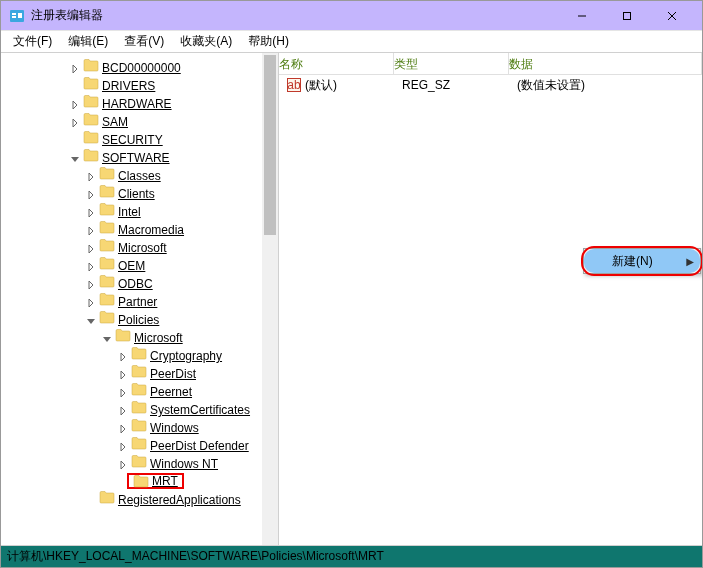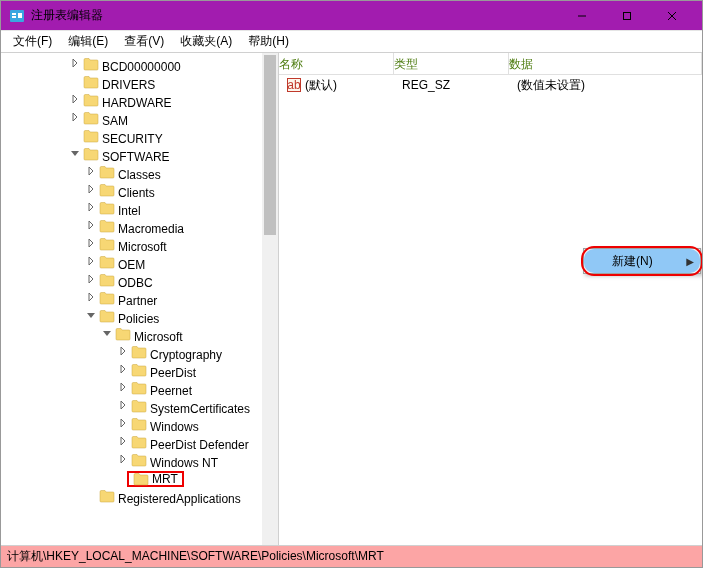--- a/index.html
+++ b/index.html
@@ -1,33 +1,33 @@
 <!DOCTYPE html>
 <html><head>
 <meta charset="utf-8">
 <style>
 * { margin: 0; padding: 0; box-sizing: border-box; font-family: "Microsoft YaHei", "SimSun", Arial, sans-serif; font-size: 12px; }
 body { background: #fff; width: 703px; height: 568px; overflow: hidden; position: relative; border: 1px solid #999; }
 
-.titlebar { height: 30px; background: #a21caf; display: flex; align-items: center; padding: 0 8px; border-bottom: 1px solid #e5e5e5; }
+.titlebar { height: 30px; background: #c4b5fd; display: flex; align-items: center; padding: 0 8px; border-bottom: 1px solid #e5e5e5; }
 .titlebar .app-icon { width: 16px; height: 16px; margin-right: 6px; display: inline-flex; align-items: center; justify-content: center; }
 .titlebar .title { flex: 1; color: #000; }
 .titlebar .win-buttons { display: flex; }
 .titlebar .win-btn { width: 45px; height: 28px; display: flex; align-items: center; justify-content: center; color: #000; }
 
 .menubar { height: 22px; display: flex; align-items: center; padding: 0 4px; border-bottom: 1px solid #d0d0d0; }
 .menubar .menu-item { padding: 2px 8px; cursor: default; }
 
 .content { display: flex; height: calc(100% - 30px - 22px - 22px); }
 .tree-pane { width: 278px; border-right: 1px solid #d0d0d0; overflow: hidden; position: relative; padding: 4px 0; }
 .tree-pane .scrollbar { position: absolute; right: 0; top: 0; bottom: 0; width: 16px; background: #f0f0f0; }
 .tree-pane .scrollbar .thumb { position: absolute; left: 2px; right: 2px; top: 2px; height: 180px; background: #c0c0c0; border-radius: 0; }
 
 .tree { padding-left: 0; }
-.tree-row { display: flex; align-items: flex-start; height: 18px; white-space: nowrap; }
+.tree-row { display: flex; align-items: flex-end; height: 18px; white-space: nowrap; text-decoration: underline; }
 .tree-row .indent { display: inline-block; }
 .tree-row .expander { width: 12px; height: 12px; display: inline-flex; align-items: center; justify-content: center; color: #666; font-size: 10px; margin-right: 2px; }
 .tree-row .folder { width: 16px; height: 14px; margin-right: 3px; display: inline-flex; align-items: center; justify-content: center; }
 .tree-row .folder svg { width: 16px; height: 14px; }
 .tree-row .label { color: #000; }
 .tree-row.highlighted .hlbox { border: 2px solid #e00; padding: 0 4px; display: inline-flex; align-items: center; height: 16px; margin-left: -4px; }
 
 .list-pane { flex: 1; position: relative; }
 .list-header { display: flex; height: 22px; border-bottom: 1px solid #e0e0e0; }
 .list-header .col { padding: 3px 0; border-right: 1px solid #e0e0e0; color: #4d7c0f; }
@@ -39,21 +39,21 @@
 .list-body .row .val-icon { width: 14px; height: 14px; margin-right: 4px; display: inline-flex; align-items: center; justify-content: center; border: 1px solid #c0392b; background: #fdf6ec; }
 .list-body .row .val-icon span { font-size: 12px; color: #c0392b; }
 
 .ctx-menu { position: absolute; background: #f2f2f2; border: 1px solid #a0a0a0; box-shadow: 2px 2px 4px rgba(0,0,0,.25); }
 .ctx-menu .item { display: flex; align-items: center; height: 24px; padding: 0 18px 0 28px; white-space: nowrap; position: relative; }
 .ctx-menu .item.hl { background: #90c8f6; }
 .ctx-menu .item .arrow { position: absolute; right: 6px; font-size: 10px; color: #333; }
 .ctx-menu.primary { left: 304px; top: 195px; width: 118px; }
 .ctx-menu.primary .item.hl { outline: 2px solid #e00; outline-offset: 1px; border-radius: 10px; }
 
-.statusbar { height: 22px; border-top: 1px solid #d0d0d0; display: flex; align-items: center; padding: 0 6px; color: #000; background: #fca5a5; }
+.statusbar { height: 22px; border-top: 1px solid #d0d0d0; display: flex; align-items: center; padding: 0 6px; color: #000; background: #0f766e; }
 
 .watermark { position: absolute; right: 10px; bottom: 28px; opacity: .35; }
 .watermark svg { width: 120px; height: 70px; }
 
 .folder-svg { fill: #f7d774; stroke: #caa63e; stroke-width: .5; }
 </style>
 </head>
 <body>
 
 <div class="titlebar">

